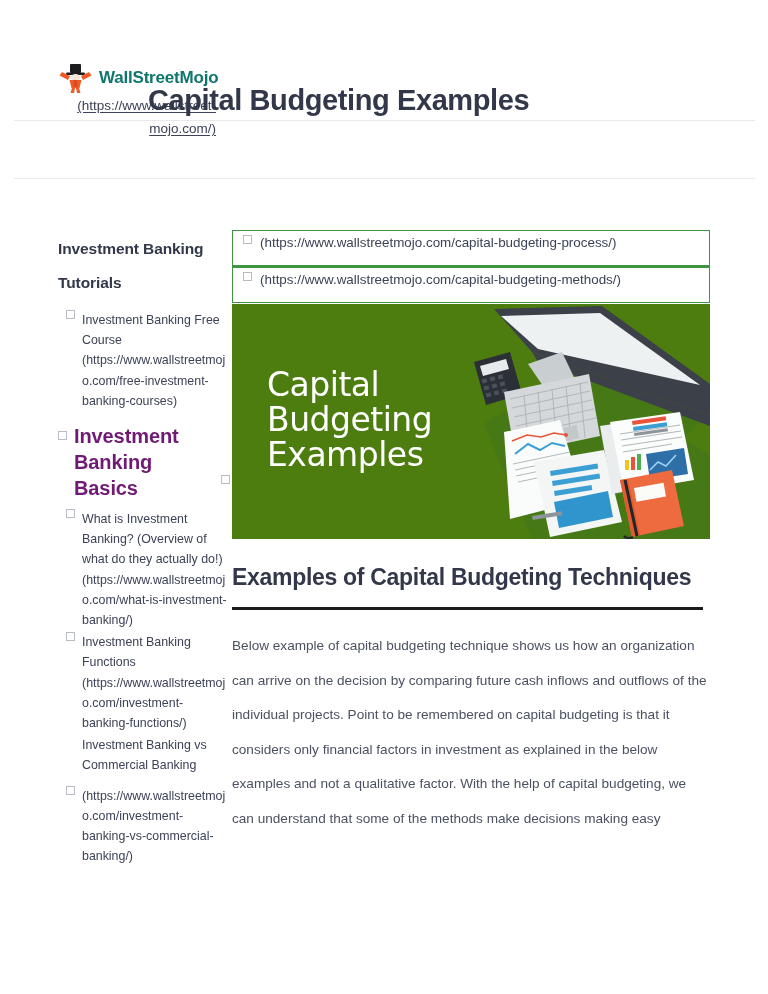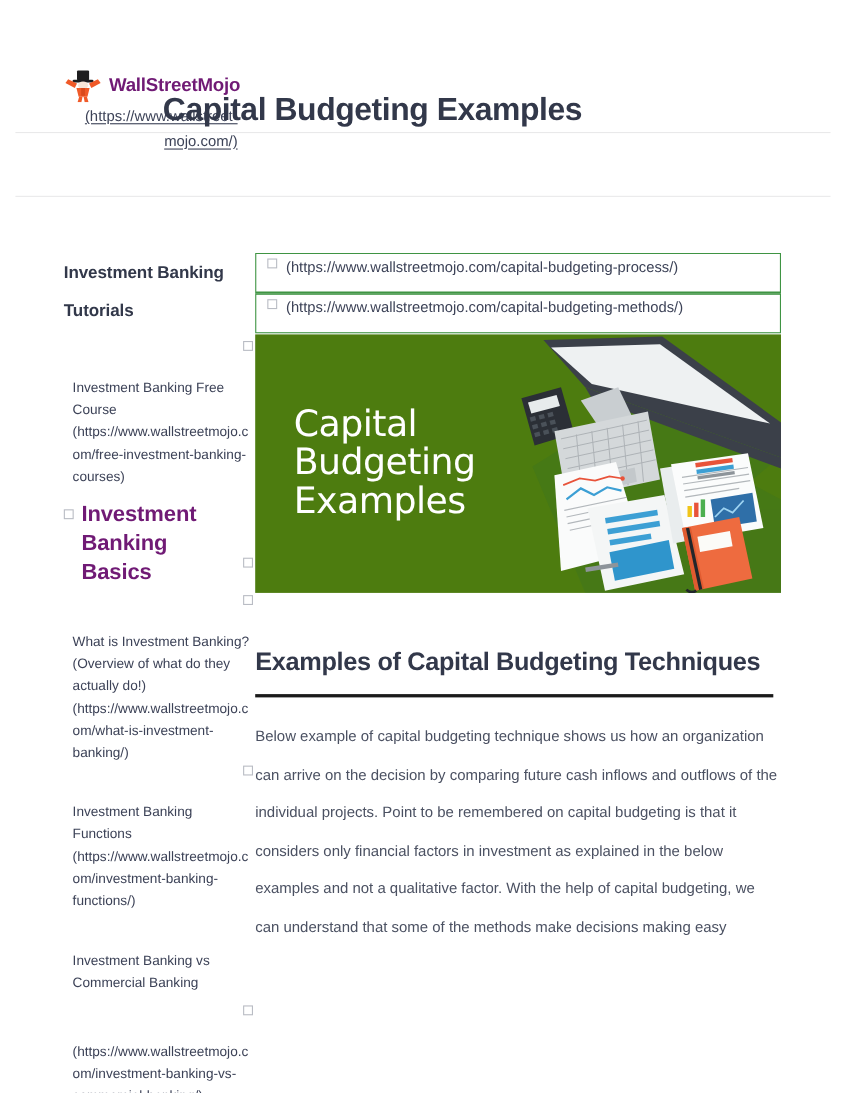--- a/index.html
+++ b/index.html
@@ -36,21 +36,21 @@
   }
   .logo-mark {
     width: 36px;
     height: 30px;
     position: relative;
     flex: none;
   }
   .brand-name {
     font-size: 17px;
     font-weight: bold;
-    color: #701a75;
+    color: #0f766e;
     letter-spacing: -0.2px;
     white-space: nowrap;
   }
   .brand-url {
     position: absolute;
     left: -2px;
     top: 31px;
     width: 160px;
     font-size: 13.5px;
     line-height: 23px;
@@ -88,24 +88,23 @@
   }
   .sb-title {
     font-size: 15.5px;
     font-weight: bold;
     color: #32384a;
     line-height: 34px;
     letter-spacing: -0.1px;
   }
   .sb-item {
     display: flex;
-    align-items: flex-end;
-    gap: 23px;
+    align-items: flex-start;
+    gap: 7px;
     margin-top: 2px;
-    flex-direction: column;
   }
   .sb-item.sub { padding-left: 8px; }
   .box-glyph {
     flex: none;
     width: 9px;
     height: 9px;
     border: 1px solid #b9bcc4;
     background: transparent;
     box-sizing: border-box;
   }
@@ -177,21 +176,21 @@
     font-size: 33px;
     line-height: 35px;
     color: #ffffff;
     font-family: "DejaVu Sans", sans-serif;
     letter-spacing: -0.5px;
   }
   .banner svg { position: absolute; left: 0; top: 0; }
 
   
   .sec-heading {
-    margin-top: 43px;
+    margin-top: 19px;
     font-size: 23px;
     line-height: 38px;
     font-weight: bold;
     color: #32384a;
     letter-spacing: -0.3px;
   }
   .sec-underline {
     margin-top: 11px;
     width: 471px;
     height: 3px;

